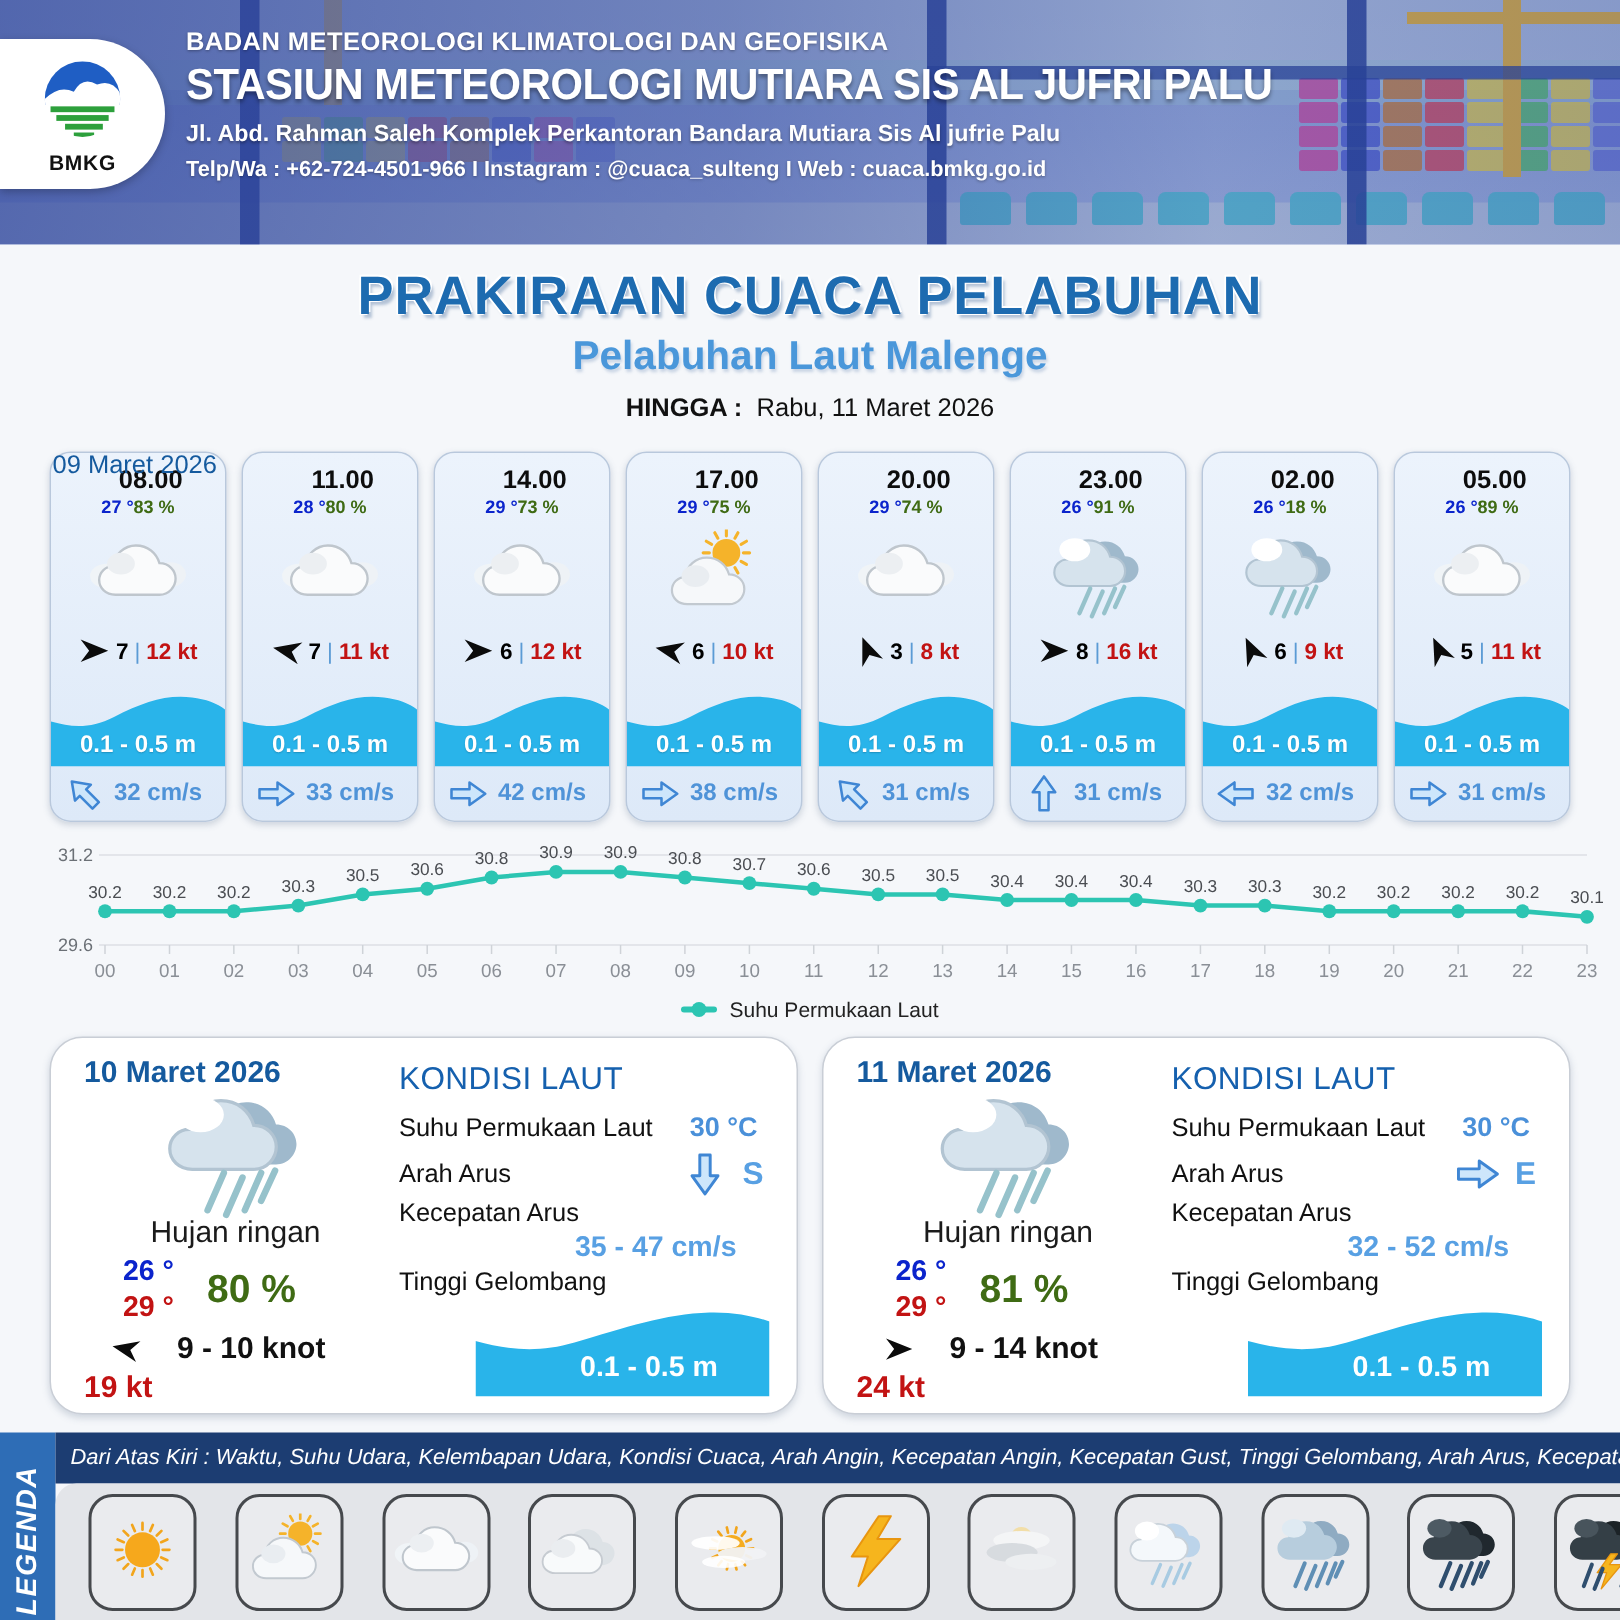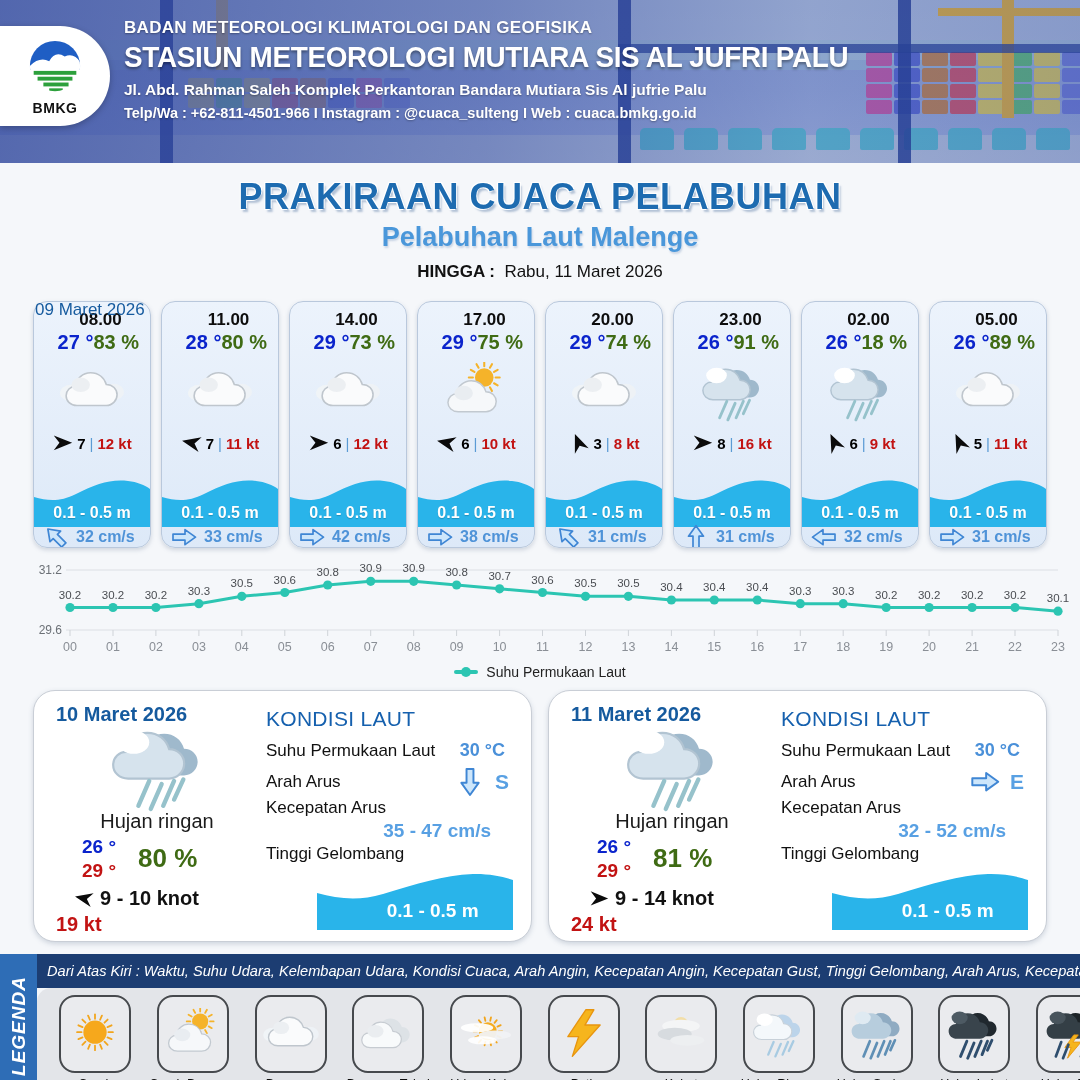--- a/index.html
+++ b/index.html
@@ -37,53 +37,53 @@
   .valid-row{display:flex;justify-content:center;gap:95px;margin-top:9px;font-size:17px;color:#111;}
   .valid-label{font-weight:bold;}
   .date-label{position:absolute;left:35px;top:300px;font-size:17px;font-weight:normal;color:#155a9e;}
 
   
   .hourly-row{display:flex;gap:10px;padding:0 33px;margin-top:8px;}
   .hcard{flex:1;height:247px;background:linear-gradient(180deg,#ecf3fc 0%,#dde9f8 100%);
     border:1px solid #b9c8dc;border-radius:14px;box-shadow:0 2px 4px rgba(90,110,140,.25);
     display:flex;flex-direction:column;align-items:center;overflow:hidden;}
   .h-time{font-size:17px;font-weight:bold;color:#0d0d0d;margin-top:8px;padding-left:17px;}
-  .h-th{width:100%;display:flex;justify-content:flex-end;padding:1px 11px 0 11px;font-size:20px;font-weight:bold;}
+  .h-th{width:100%;display:flex;justify-content:center;padding:1px 11px 0 11px;font-size:12px;font-weight:bold;}
   .h-temp{color:#0b24cc;}
   .h-hum{color:#3f6b14;}
   .h-icon{height:76px;display:flex;align-items:center;justify-content:center;}
   .h-wind{height:26px;display:flex;align-items:center;gap:4px;font-size:15px;font-weight:bold;}
   .h-wspd{color:#000;}
   .h-sep{color:#5b9bd5;font-weight:normal;}
   .h-gust{color:#c21313;}
   .h-wave{position:relative;width:100%;height:54px;margin-top:auto;}
   .h-wave svg{position:absolute;inset:0;width:100%;height:100%;}
   .h-wave span{position:absolute;left:0;right:0;bottom:5px;text-align:center;color:#fff;font-size:16px;font-weight:bold;text-shadow:0 1px 1px rgba(0,60,90,.3);}
-  .h-cur{width:100%;height:20px;display:flex;align-items:center;gap:7px;padding-left:9px;font-size:16px;font-weight:bold;color:#4f93d8;}
+  .h-cur{width:100%;height:36px;display:flex;align-items:center;gap:7px;padding-left:9px;font-size:16px;font-weight:bold;color:#4f93d8;}
 
   
   .chart-wrap{margin-top:6px;}
   .chart-legend{display:flex;align-items:center;justify-content:center;gap:8px;margin-top:2px;font-size:14px;color:#222;}
   .cl-marker{width:24px;height:4px;background:#2cc5b2;border-radius:2px;position:relative;}
   .cl-marker::after{content:'';position:absolute;left:7px;top:-3px;width:10px;height:10px;border-radius:50%;background:#2cc5b2;}
 
   
   .days-row{display:flex;gap:16px;padding:0 33px;margin-top:10px;}
   .dcard{flex:1;height:252px;background:#fff;border:1px solid #c9ced6;border-radius:22px;
     box-shadow:0 2px 5px rgba(90,110,140,.25);display:flex;padding:12px 16px 0 22px;}
   .day-left{width:44%;display:flex;flex-direction:column;}
   .day-date{font-size:20px;font-weight:bold;color:#155a9e;}
   .day-icon{height:88px;display:flex;justify-content:center;margin-top:-4px;}
   .day-cond{font-size:20px;color:#1b1b1b;text-align:center;margin-top:0px;}
   .day-th{display:flex;align-items:center;margin-top:2px;margin-left:26px;gap:22px;}
   .day-temps{display:flex;flex-direction:column;font-size:19px;font-weight:bold;line-height:1.25;}
   .tmin{color:#0b24cc;}
   .tmax{color:#c21313;}
   .day-hum{font-size:26px;font-weight:bold;color:#3f6b14;}
-  .day-wind{display:flex;align-items:center;gap:6px;margin-top:4px;margin-left:18px;font-size:20px;font-weight:bold;color:#111;}
+  .day-wind{display:flex;align-items:center;gap:24px;margin-top:4px;margin-left:18px;font-size:20px;font-weight:bold;color:#111;}
   .day-gust{font-size:20px;font-weight:bold;color:#c21313;margin-top:3px;}
   .day-right{flex:1;padding:4px 2px 0 8px;}
   .kl-head{font-size:21px;font-weight:normal;color:#1560ae;letter-spacing:.3px;}
   .kl-row{display:flex;justify-content:space-between;align-items:center;margin-top:9px;}
   .kl-label{font-size:17px;color:#111;}
   .kl-val{font-size:18px;font-weight:bold;color:#4a90d9;padding-right:8px;}
   .kl-dir{display:flex;align-items:center;gap:10px;font-size:21px;font-weight:bold;color:#58a0e3;padding-right:4px;}
   .kl-speed{text-align:right;font-size:19px;font-weight:bold;color:#58a0e3;margin-top:2px;padding-right:22px;}
   .kl-wave{position:relative;width:196px;height:62px;margin-left:auto;margin-top:4px;}
   .kl-wave svg{position:absolute;inset:0;width:100%;height:100%;}
@@ -199,21 +199,21 @@
           <rect x="20" y="47" width="26" height="4" fill="#2da03c"></rect>
           <rect x="26" y="53" width="14" height="4" fill="#2da03c"></rect>
         </g>
       </svg>
       <div class="logo-txt">BMKG</div>
     </div>
     <div class="hd-text">
       <div class="hd-agency">BADAN METEOROLOGI KLIMATOLOGI DAN GEOFISIKA</div>
       <div class="hd-station">STASIUN METEOROLOGI MUTIARA SIS AL JUFRI PALU</div>
       <div class="hd-address">Jl. Abd. Rahman Saleh Komplek Perkantoran Bandara Mutiara Sis Al jufrie Palu</div>
-      <div class="hd-contact">Telp/Wa : +62-811-4501-966  I  Instagram : @cuaca_sulteng  I  Web : cuaca.bmkg.go.id</div>
+      <div class="hd-contact">Telp/Wa : +62-724-4501-966  I  Instagram : @cuaca_sulteng  I  Web : cuaca.bmkg.go.id</div>
     </div>
   </header>
 
   <section class="title-sec">
     <div class="title-main">PRAKIRAAN CUACA PELABUHAN</div>
     <div class="title-sub">Pelabuhan Laut Malenge</div>
     <div class="valid-row">
       <span><span class="valid-label">HINGGA :</span>&nbsp; <span>Rabu, 11 Maret 2026</span></span>
     </div>
   </section>

